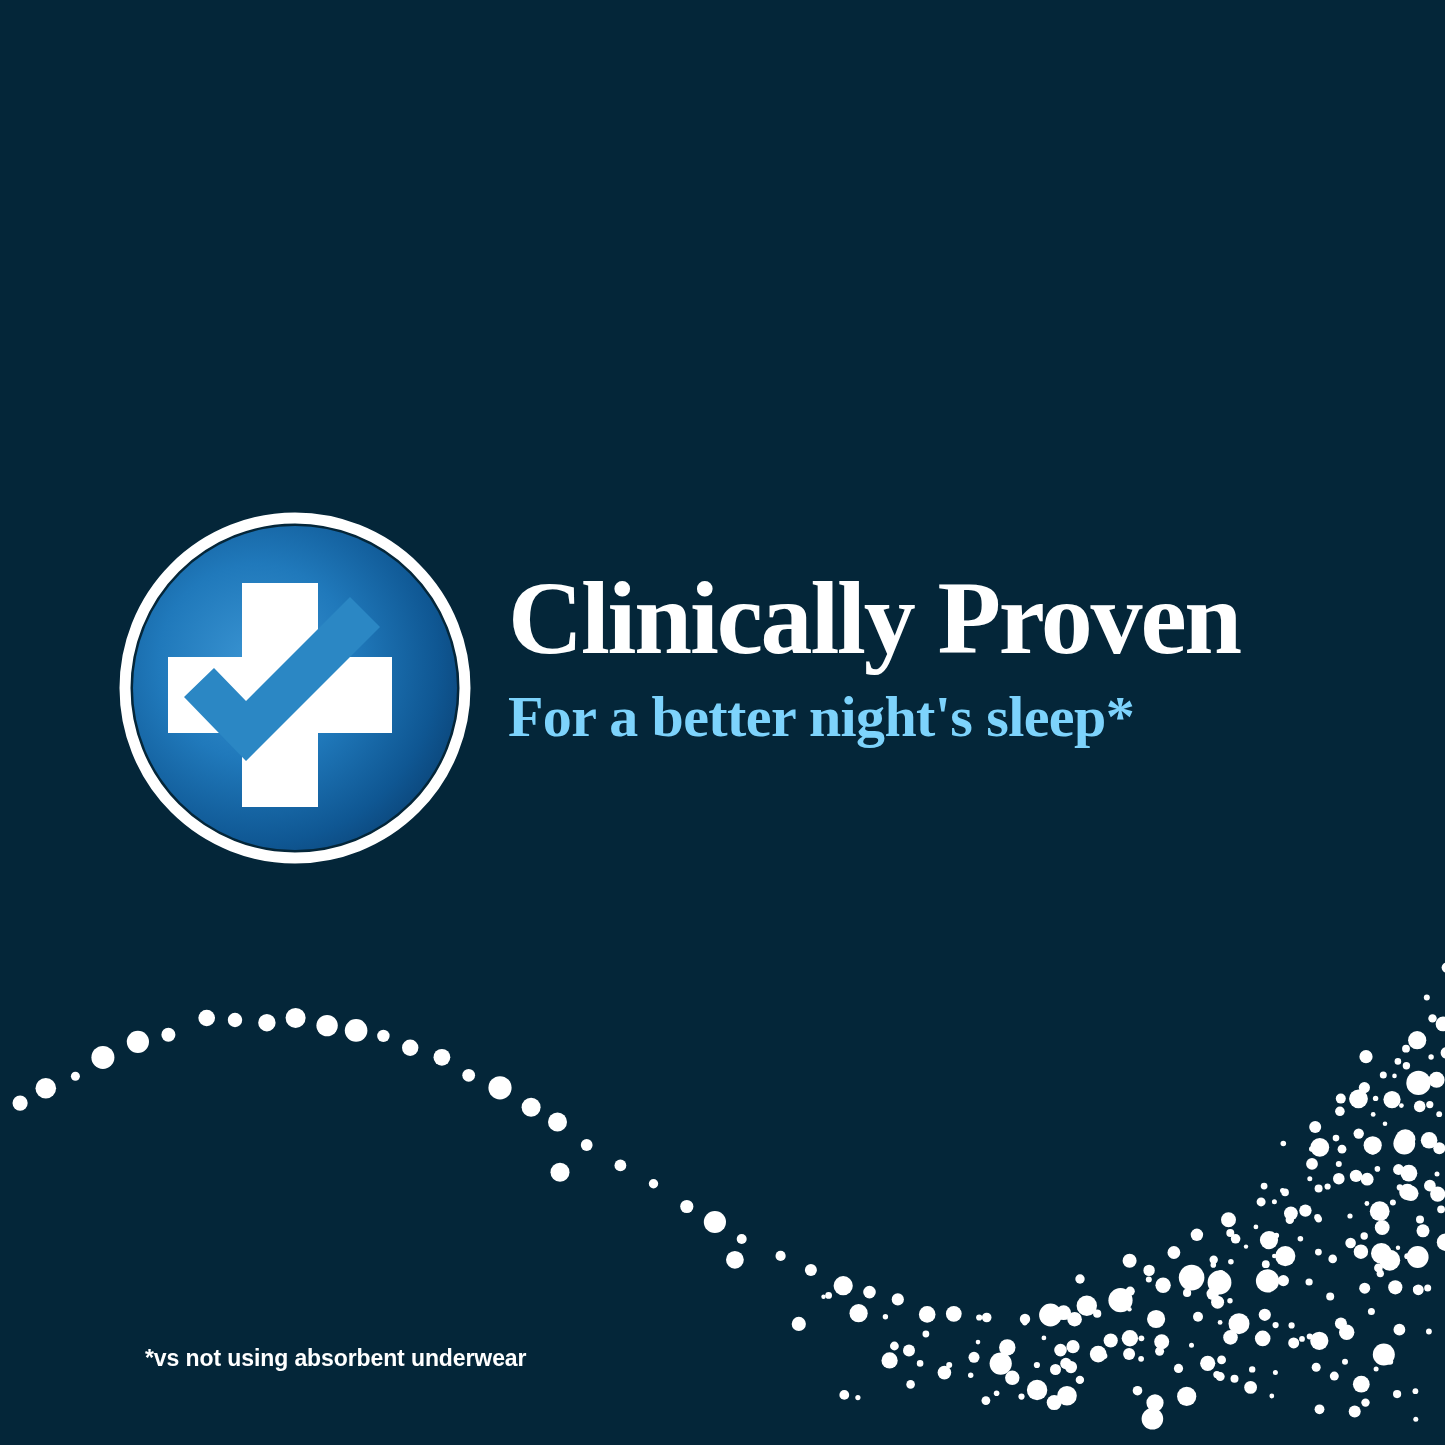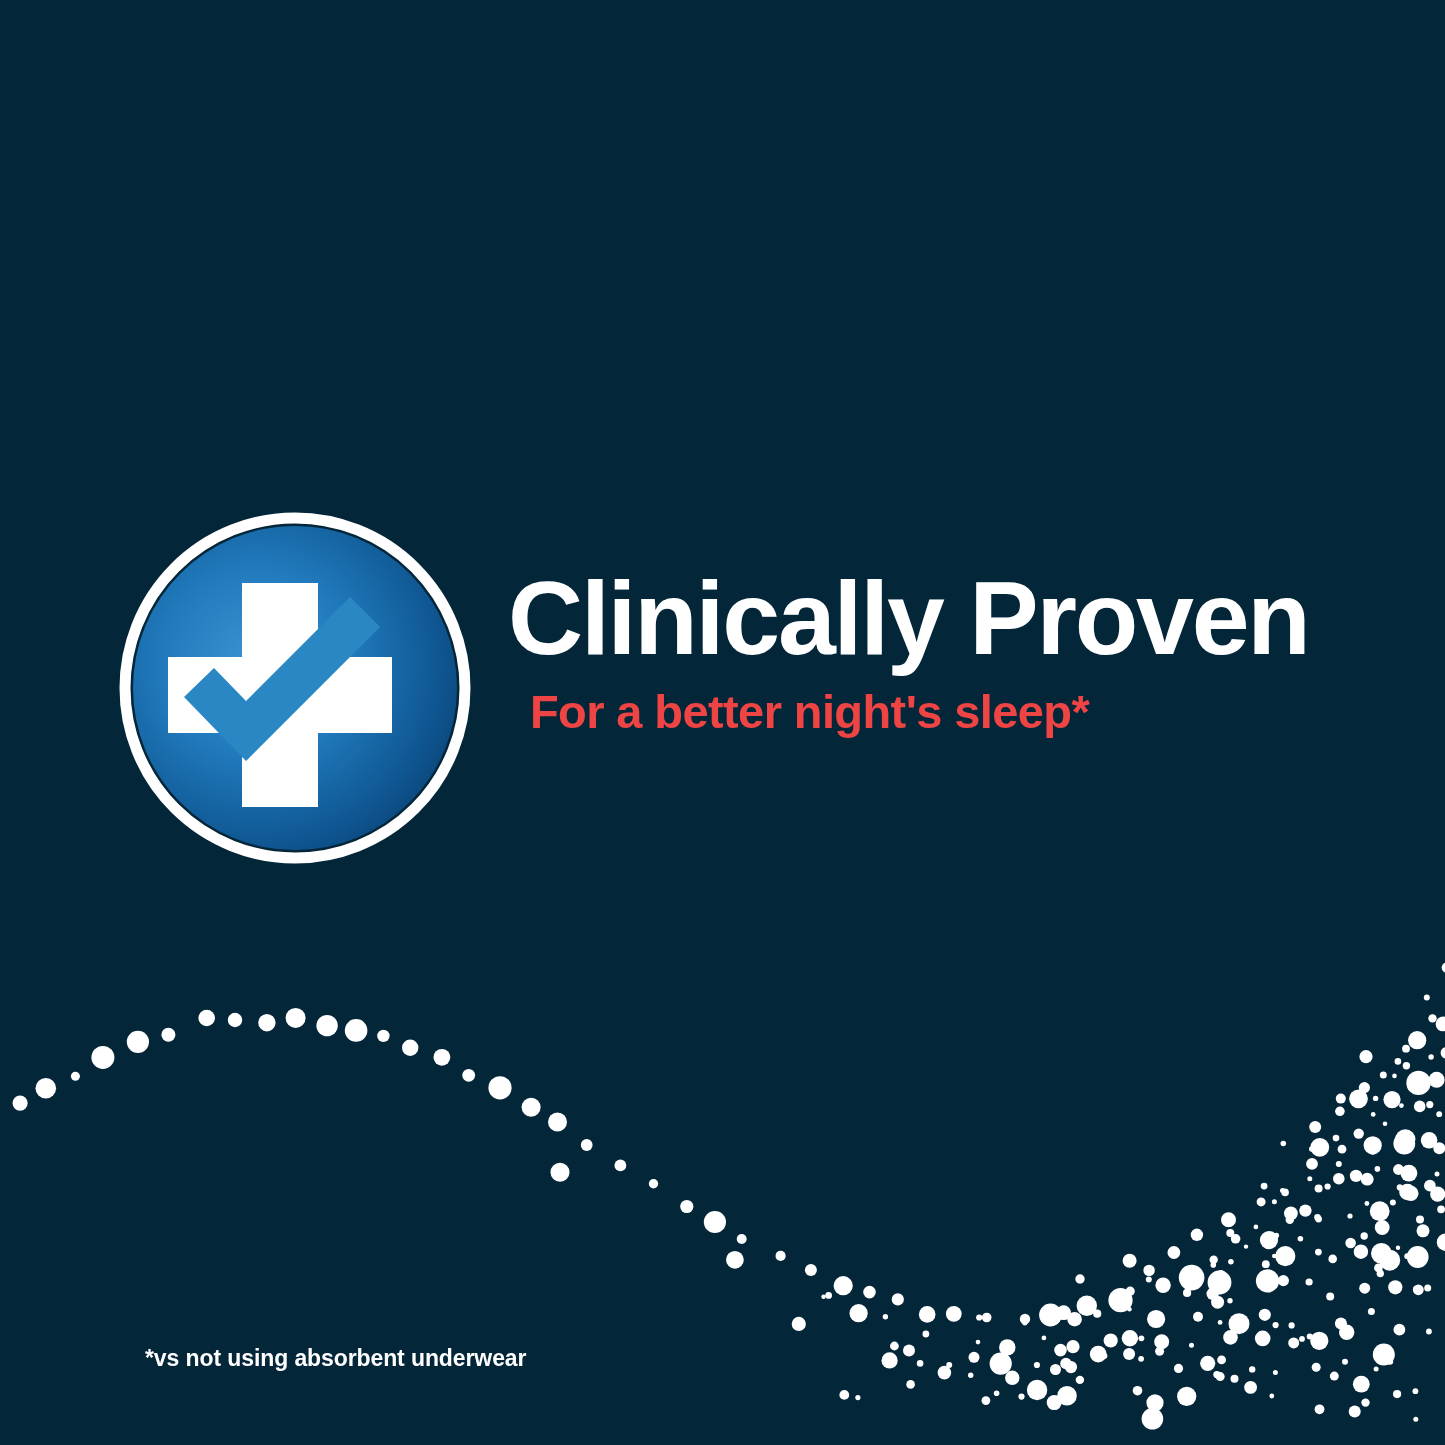--- a/index.html
+++ b/index.html
@@ -39,37 +39,38 @@
     height: 354px;
   }
   #badge svg { display: block; width: 100%; height: 100%; }
 
   
   #headline-block {
     position: absolute;
     left: 508px;
     top: 566px;
     width: 900px;
+    font-family: Liberation Serif, serif;
   }
   #headline {
     margin: 0;
     font-size: 104px;
     line-height: 1.0;
     font-weight: 700;
     letter-spacing: -2.2px;
     color: #ffffff;
     white-space: nowrap;
   }
   #subhead {
-    margin: 18px 0 0 22px;
-    font-size: 47px;
+    margin: 18px 0 0 0;
+    font-size: 58px;
     line-height: 1.0;
     font-weight: 700;
     letter-spacing: -0.6px;
-    color: #ef4444;
+    color: #7dd3fc;
     white-space: nowrap;
   }
 
   
   #footnote {
     position: absolute;
     left: 145px;
     top: 1345px;
     margin: 0;
     font-size: 23px;

